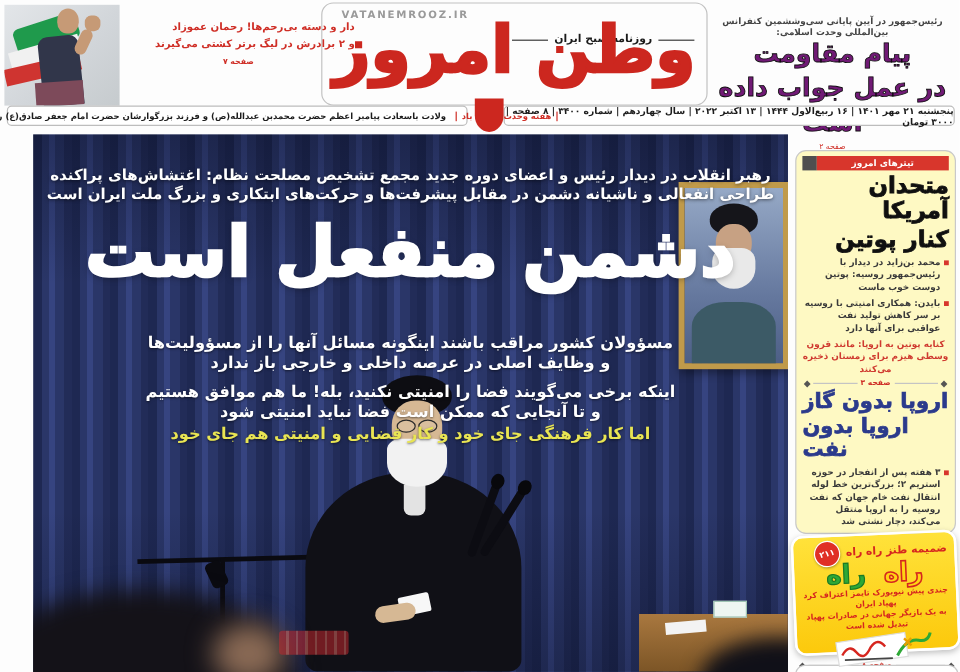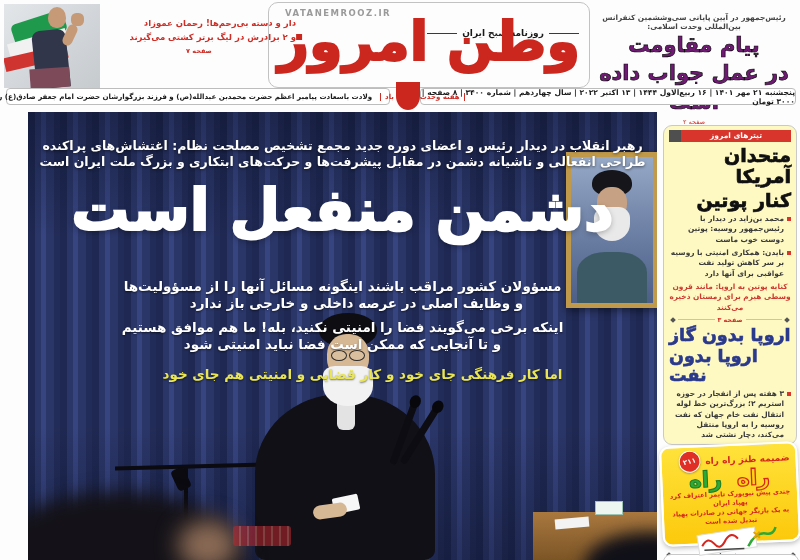--- a/index.html
+++ b/index.html
@@ -94,22 +94,22 @@
   .bh-skin{left:150px;top:408px;width:60px;height:50px;background:#8a6a55;border-radius:50%;filter:blur(11px);}
   .bh-right{left:556px;top:420px;width:130px;height:70px;background:#101018;border-radius:50% 50% 0 0;filter:blur(8px);}
   .watermark{left:205px;top:414px;width:58px;height:20px;opacity:.55;filter:blur(.6px);border-radius:3px;
     background:repeating-linear-gradient(90deg,#c1272d 0 6px,#da6a63 6px 8px);}
 
   .ph-kicker{left:0;width:100%;text-align:center;color:#fff;font-size:12.5px;font-weight:bold;z-index:5;text-shadow:0 1px 3px rgba(0,0,0,.55);}
   .k1{top:26px;} .k2{top:42px;}
   .ph-headline{left:0;top:64px;width:100%;text-align:center;color:#fff;font-size:58px;font-weight:bold;z-index:5;
     -webkit-text-stroke:2.2px #fff;text-shadow:0 2px 6px rgba(0,0,0,.35);letter-spacing:-1px;}
   .ph-deck{left:0;width:100%;text-align:center;color:#fff;font-size:13.5px;font-weight:bold;z-index:5;text-shadow:0 1px 2px rgba(0,0,0,.55);}
-  .d1a{top:166px;} .d1b{top:183px;padding-left:14px;} .d2a{top:207px;} .d2b{top:224px;}
-  .ph-hl{top:254px;color:#e9e553;margin-left:20px;}
+  .d1a{top:166px;} .d1b{top:183px;} .d2a{top:207px;} .d2b{top:224px;}
+  .ph-hl{top:242px;color:#e9e553;}
 
   
   .sb-box{left:663px;top:125px;width:134px;height:320px;background:#fef9c3;border:1px solid #c9c9c9;border-radius:9px;
     padding:4px 5px;box-sizing:border-box;overflow:hidden;}
   .sb-bar{display:flex;height:12px;margin-bottom:3px;direction:ltr;}
   .sb-sq{width:12px;height:12px;background:#4f4f4f;}
   .sb-redbar{flex:1;background:#d8362c;color:#fff;font-size:7.5px;font-weight:bold;text-align:center;line-height:12px;direction:rtl;}
   .sb-h1{font-size:19px;font-weight:bold;color:#101010;-webkit-text-stroke:.7px #101010;text-align:right;line-height:1.12;letter-spacing:-.5px;margin-top:2px;}
   .sb-h2{font-size:17.5px;font-weight:bold;color:#2b3a8c;-webkit-text-stroke:.6px #2b3a8c;text-align:left;line-height:1.12;letter-spacing:-.5px;margin-top:1px;}
   .sb-bullet{position:relative;margin-top:3px;font-size:7.4px;font-weight:bold;color:#3a3a3a;line-height:1.4;text-align:right;padding-right:7px;}

